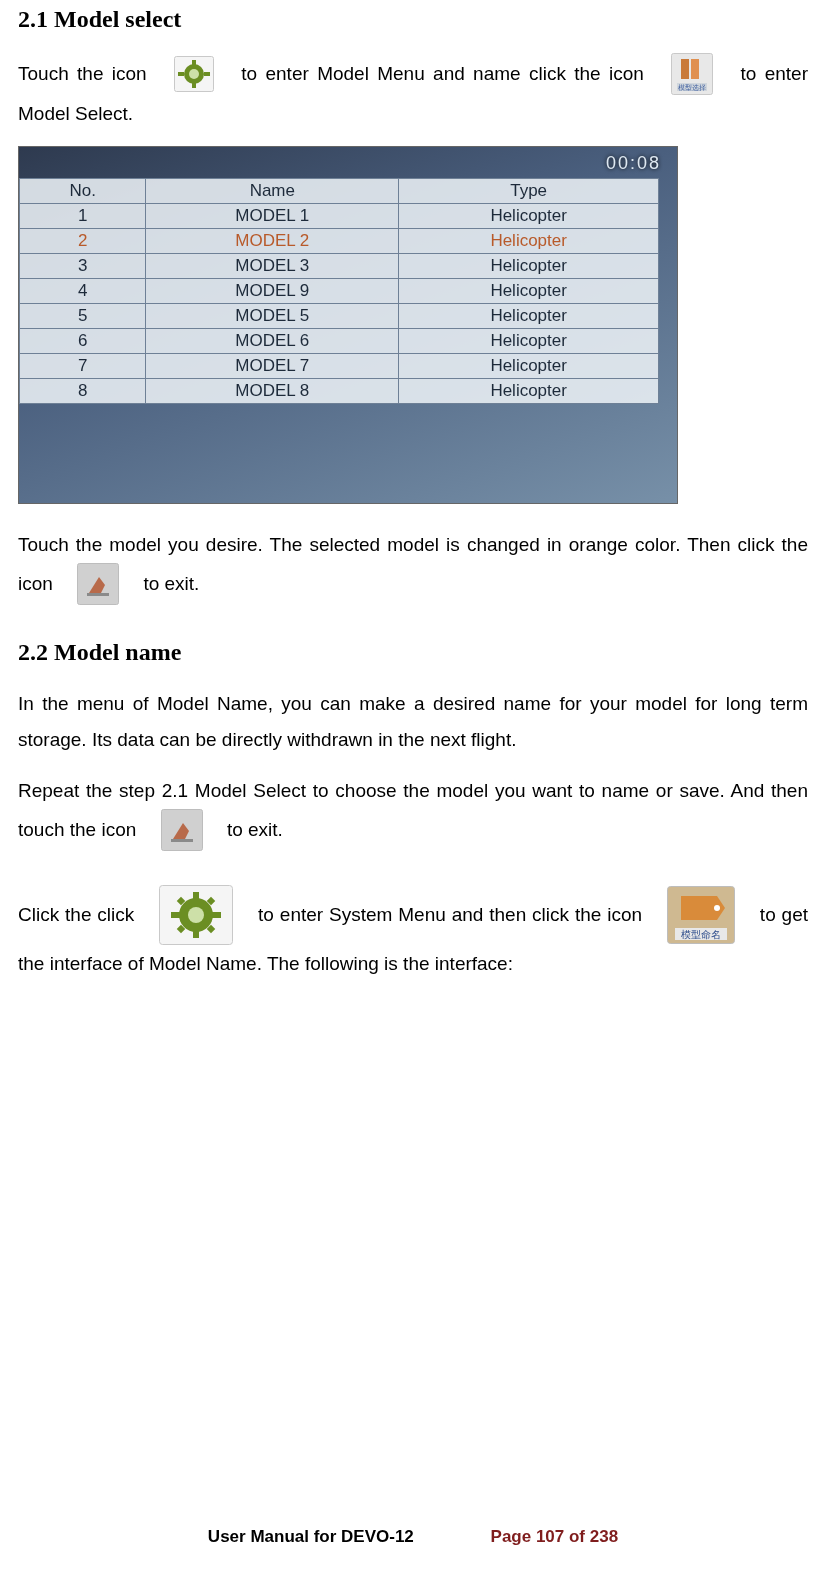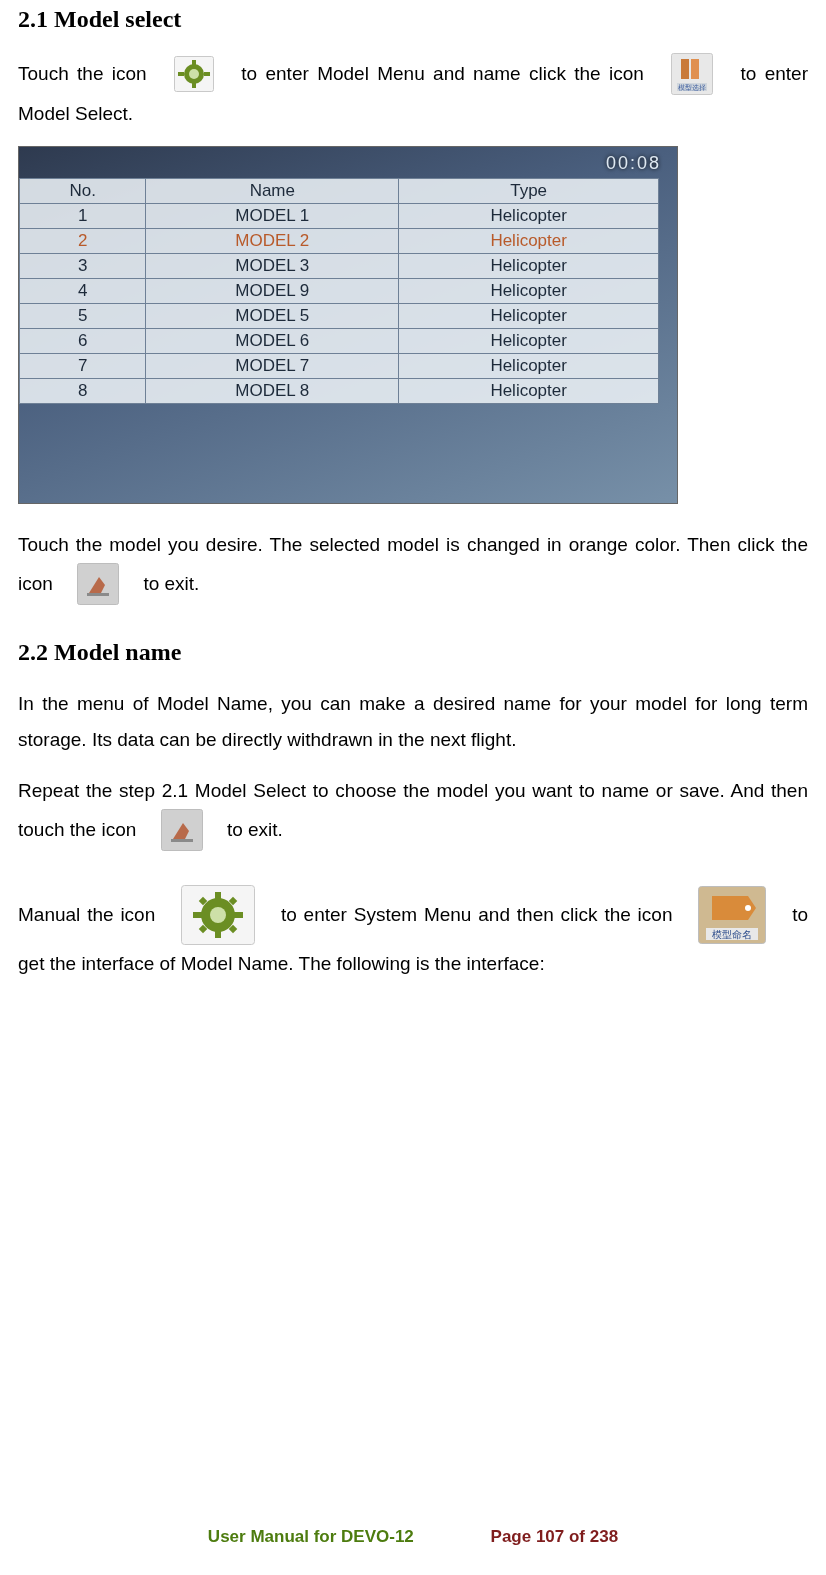--- a/index.html
+++ b/index.html
@@ -119,21 +119,21 @@
 
   
   .footer {
     position: absolute;
     left: 0; right: 0;
     bottom: 28px;
     text-align: center;
     font-size: 17px;
     font-weight: bold;
   }
-  .footer .left { color:#4d7c0f; margin-right: 72px;}
+  .footer .left { color:#000000; margin-right: 72px;}
   .footer .right { color:#7f1d1d; }
 
   .gap { height: 20px; }
 </style>
 </head>
 <body>
 
 <h2 class="section">2.1 Model select</h2>
 
 <p class="para">
@@ -251,21 +251,21 @@
       <path class="pict" d="M12 30 L22 14 L28 22 L24 30 Z"></path>
       <rect x="10" y="30" width="22" height="3" fill="#8a8a8a"></rect>
     </svg>
   </span>
   <span class="para-line"> to exit.</span>
 </p>
 
 <div class="gap"></div>
 
 <p class="para">
-  <span class="para-line">Manual the icon </span>
+  <span class="para-line">Click the click </span>
   <span class="inline-icon icon-large">
     <svg class="gear-icon" viewBox="0 0 74 60" width="74" height="60">
       <rect class="bg" x="0.5" y="0.5" width="73" height="59" rx="3"></rect>
       <circle cx="37" cy="30" r="17" fill="#6b8e23"></circle>
       <circle cx="37" cy="30" r="8" fill="#cde0a8"></circle>
       <g fill="#6b8e23">
         <rect x="34" y="7" width="6" height="9"></rect>
           <rect x="34" y="44" width="6" height="9"></rect>
         <rect x="12" y="27" width="9" height="6"></rect>
           <rect x="53" y="27" width="9" height="6"></rect>

